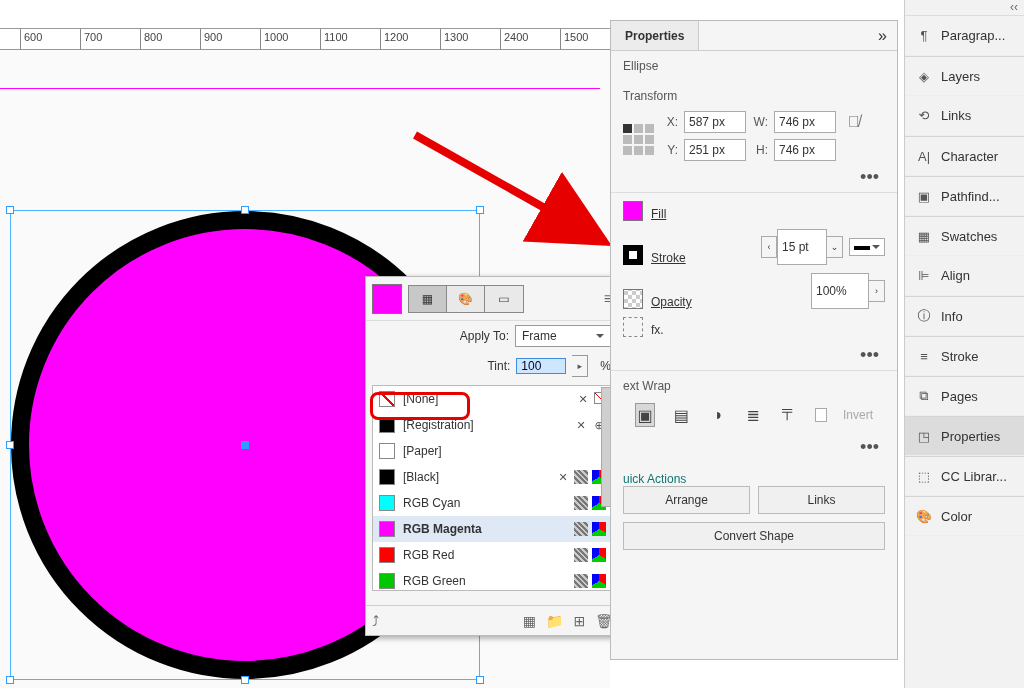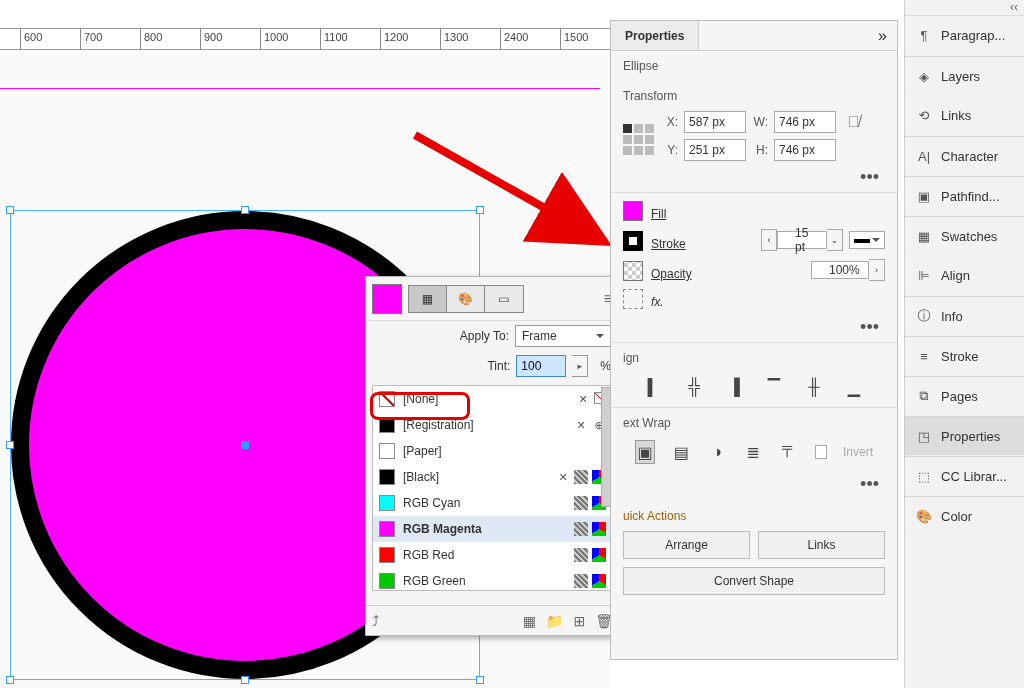--- a/index.html
+++ b/index.html
@@ -31,21 +31,21 @@
   .fill-chip { width:30px; height:30px; background:#ff00ff; border:1px solid #777; }
   .tab-group { display:flex; border:1px solid #888; }
   .tab-btn { width:38px; height:26px; display:flex; align-items:center; justify-content:center; background:#e9e9e9; border-right:1px solid #888; }
   .tab-btn:last-child{border-right:none}
   .tab-btn.active{background:#c8c8c8}
   .sp-menu { margin-left:auto; font-size:16px; color:#666; }
   .sp-row { display:flex; align-items:center; padding:4px 8px; gap:6px; }
   .sp-row label { flex:1; text-align:right; }
   .sel { border:1px solid #999; background:#fff; height:22px; padding:0 18px 0 6px; font-size:12px; position:relative; min-width:96px; display:flex; align-items:center; }
   .sel::after{content:"";position:absolute;right:6px;top:8px;border:4px solid transparent;border-top-color:#555}
-  .tint-in { width:50px; height:22px; border:1px solid #3b8de0; background:#cfe6ff; color:#003; padding:0 4px; font-size:12px; display:flex; align-items:center; }
+  .tint-in { width:50px; height:16px; border:1px solid #3b8de0; background:#cfe6ff; color:#003; padding:0 4px; font-size:12px; display:flex; align-items:center; }
   .tint-step { width:16px; height:22px; border:1px solid #999; border-left:none; display:flex; align-items:center; justify-content:center; font-size:9px; color:#555; }
   .pct { margin-left:6px; }
   .sw-list { border:1px solid #bbb; margin:4px 6px 0 6px; height:206px; position:relative; background:#fff; }
   .sw-item { height:26px; display:flex; align-items:center; padding:0 6px; gap:8px; font-size:12px; }
   .sw-item.sel-row { background:#dfe8f5; font-weight:600; }
   .swatch { width:16px; height:16px; border:1px solid #888; flex-shrink:0; }
   .sw-none { background:linear-gradient(to top right, #fff 0 46%, #e00 46% 54%, #fff 54% 100%); }
   .sw-icons { margin-left:auto; display:flex; gap:4px; }
   .prox { width:14px; height:14px; display:inline-flex; align-items:center; justify-content:center; font-size:11px; color:#555; }
   .rgb-ico { width:14px; height:14px; background:conic-gradient(#f00 0 33%, #0c0 33% 66%, #00f 66% 100%); }
@@ -66,26 +66,26 @@
   .grid9 span.on{background:#333}
   .tf-row{display:flex;align-items:center;gap:6px;margin-bottom:6px}
   .tf-lbl{width:16px;text-align:right;color:#555}
   .tf-in{width:62px;height:22px;border:1px solid #aaa;background:#fff;padding:0 4px;display:flex;align-items:center}
   .noconstrain{font-size:16px;color:#777;margin-left:6px}
   .dots{font-size:18px;color:#555;text-align:right;padding-right:6px}
   .app-row{display:flex;align-items:flex-end;gap:8px;margin-bottom:8px}
   .fill-sq{width:20px;height:20px;border:1px solid #777}
   .underline{text-decoration:underline}
   .stroke-sel{display:flex;align-items:center}
-  .stepper{width:50px;height:18px;border:1px solid #aaa;background:#fff;padding:0 17px;display:flex;align-items:center}
+  .stepper{width:50px;height:36px;border:1px solid #aaa;background:#fff;padding:0 4px;display:flex;align-items:center}
   .step-btn{width:16px;height:22px;border:1px solid #aaa;border-left:none;display:flex;align-items:center;justify-content:center;font-size:9px}
   .stroke-preview{display:inline-block;width:36px;height:18px;border:1px solid #aaa;background:#fff;position:relative;margin-left:6px}
   .stroke-preview::before{content:"";position:absolute;left:4px;right:14px;top:7px;height:4px;background:#000}
   .stroke-preview::after{content:"";position:absolute;right:4px;top:6px;border:4px solid transparent;border-top-color:#555}
-  .fx{font-style:italic}
+  .fx{}
   .btn-row{display:flex;gap:16px;justify-content:center;padding:4px 0}
   .ico-btn{width:24px;height:24px;display:flex;align-items:center;justify-content:center;font-size:16px;color:#444}
   .ico-btn.active{background:#d8d8d8;border:1px solid #999}
   .inv-row{display:flex;align-items:center;gap:16px;padding:4px 12px 10px 12px}
   .chk{width:14px;height:14px;border:1px solid #aaa;background:#fff}
   .qa{padding:10px 12px}
   .qa-btn{height:28px;border:1px solid #bbb;background:#f0f0f0;display:flex;align-items:center;justify-content:center;font-size:12px}
   .qa-row{display:flex;gap:8px;margin-bottom:8px}
   .qa-row .qa-btn{flex:1}
 
@@ -330,48 +330,37 @@
         <div class="step-btn">›</div>
       </div>
     </div>
     <div class="app-row">
       <div class="fill-sq" style="border:1px dashed #888;background:transparent"></div>
       <span class="fx">fx.</span>
     </div>
     <div class="dots">•••</div>
   </div>
 
-  <div class="props-sec">
-    <div style="color:#555;margin-bottom:6px">ign</div>
-    <div class="btn-row">
-      <span class="ico-btn">▍</span>
-      <span class="ico-btn">╬</span>
-      <span class="ico-btn">▐</span>
-      <span class="ico-btn">▔</span>
-      <span class="ico-btn">╫</span>
-      <span class="ico-btn">▁</span>
-    </div>
-  </div>
 
   <div class="props-sec" style="border-bottom:none">
     <div style="color:#555;margin-bottom:6px">ext Wrap</div>
     <div class="inv-row">
       <span class="ico-btn active">▣</span>
       <span class="ico-btn">▤</span>
       <span class="ico-btn">◑</span>
       <span class="ico-btn">≣</span>
       <span class="ico-btn">〒</span>
       <span class="chk"></span>
       <span style="color:#aaa">Invert</span>
     </div>
     <div class="dots">•••</div>
   </div>
 
   <div class="qa">
-    <div style="color:#a16207;margin-bottom:8px">uick Actions</div>
+    <div style="color:#0f766e;margin-bottom:0">uick Actions</div>
     <div class="qa-row">
       <div class="qa-btn">
           <span>Arrange</span>
         </div>
       <div class="qa-btn">
           <span>Links</span>
         </div>
     </div>
     <div class="qa-btn">
         <span>Convert Shape</span>

